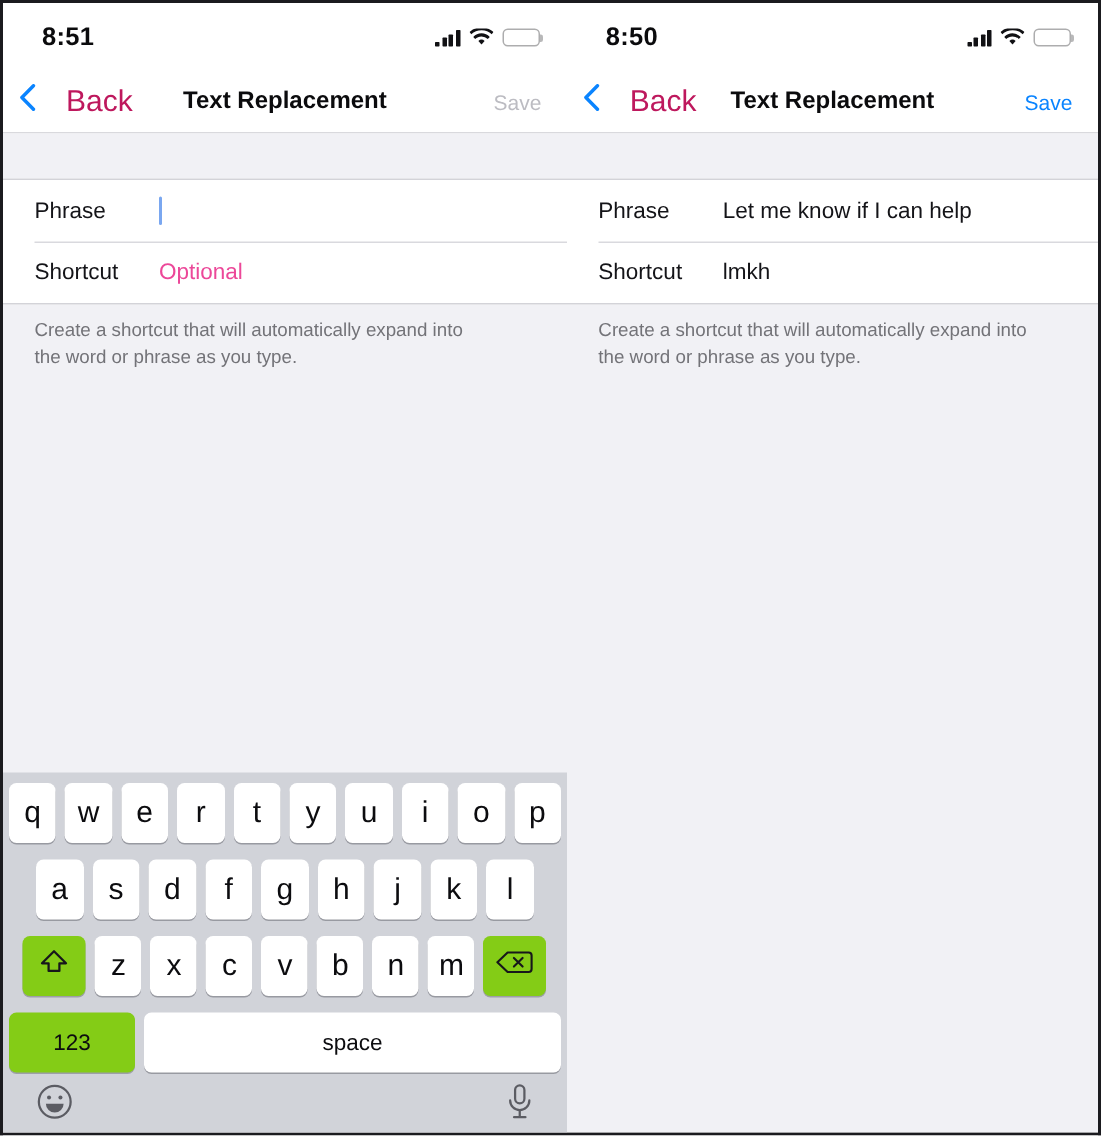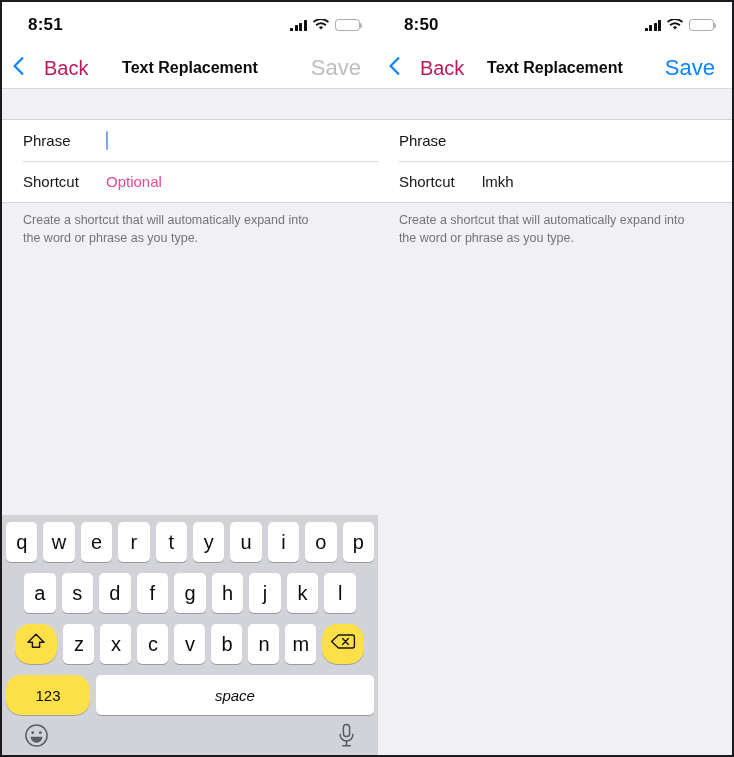--- a/index.html
+++ b/index.html
@@ -94,21 +94,21 @@
   .nav-title {
     position: absolute;
     left: 0; right: 0;
     text-align: center;
     font-size: 16px;
     font-weight: bold;
     color: #0b0b0d;
     pointer-events: none;
   }
   .navbar { position: relative; }
-  .nav-save { font-size: 22px; color: #0a84ff; position: relative; z-index: 2; }
+  .nav-save { font-size: 14px; color: #0a84ff; position: relative; z-index: 2; }
   .nav-save.disabled { color: #bcbcc2; }
   .nav-back { position: relative; z-index: 2; }
 
   
   .content { background: #f1f1f5; height: calc(757px - 46px - 41px - 4px); position: relative; }
   .spacer-top { height: 30px; }
 
   .group { background: #ffffff; border-top: 1px solid #d3d3d8; border-bottom: 1px solid #d3d3d8; }
   .row {
     height: 41px;
@@ -179,27 +179,26 @@
     height: 40px;
     flex: 1 1 0;
     display: flex;
     align-items: center;
     justify-content: center;
     font-size: 20px;
     color: #0c0c0f;
     box-shadow: 0 1px 0 rgba(60,60,70,.38);
   }
   .key.dark {
-    background: #fde047;
+    background: #84cc16;
     box-shadow: 0 1px 0 rgba(60,60,70,.34);
-    border-radius: 15px;
   }
   .key.shift, .key.del { flex: 0 0 42px; }
   .key.mod123 { flex: 0 0 84px; font-size: 15px; }
-  .key.space  { flex: 1 1 auto; font-size: 15px; font-style: italic; }
+  .key.space  { flex: 1 1 auto; font-size: 15px; }
   .key.ret    { flex: 0 0 84px; font-size: 15px; }
   .krow.r3 .key.letter { flex: 0 0 31px; }
   .krow.r3 { gap: 6px; }
 
   .kbottom {
     display: flex;
     align-items: center;
     justify-content: space-between;
     padding: 2px 22px 0 22px;
     height: 30px;
@@ -372,20 +371,21 @@
       <div class="nav-title">Text Replacement</div>
       <div class="nav-save">Save</div>
     </div>
 
     <div class="content">
       <div class="spacer-top"></div>
 
       <div class="group">
         <div class="row">
           <div class="row-label">Phrase</div>
+          <div class="row-value">Let me know if I can help</div>
         </div>
         <div class="row">
           <div class="row-label">Shortcut</div>
           <div class="row-value">lmkh</div>
         </div>
       </div>
 
       <div class="footnote">Create a shortcut that will automatically expand into the word or phrase as you type.</div>
     </div>
   </div>

